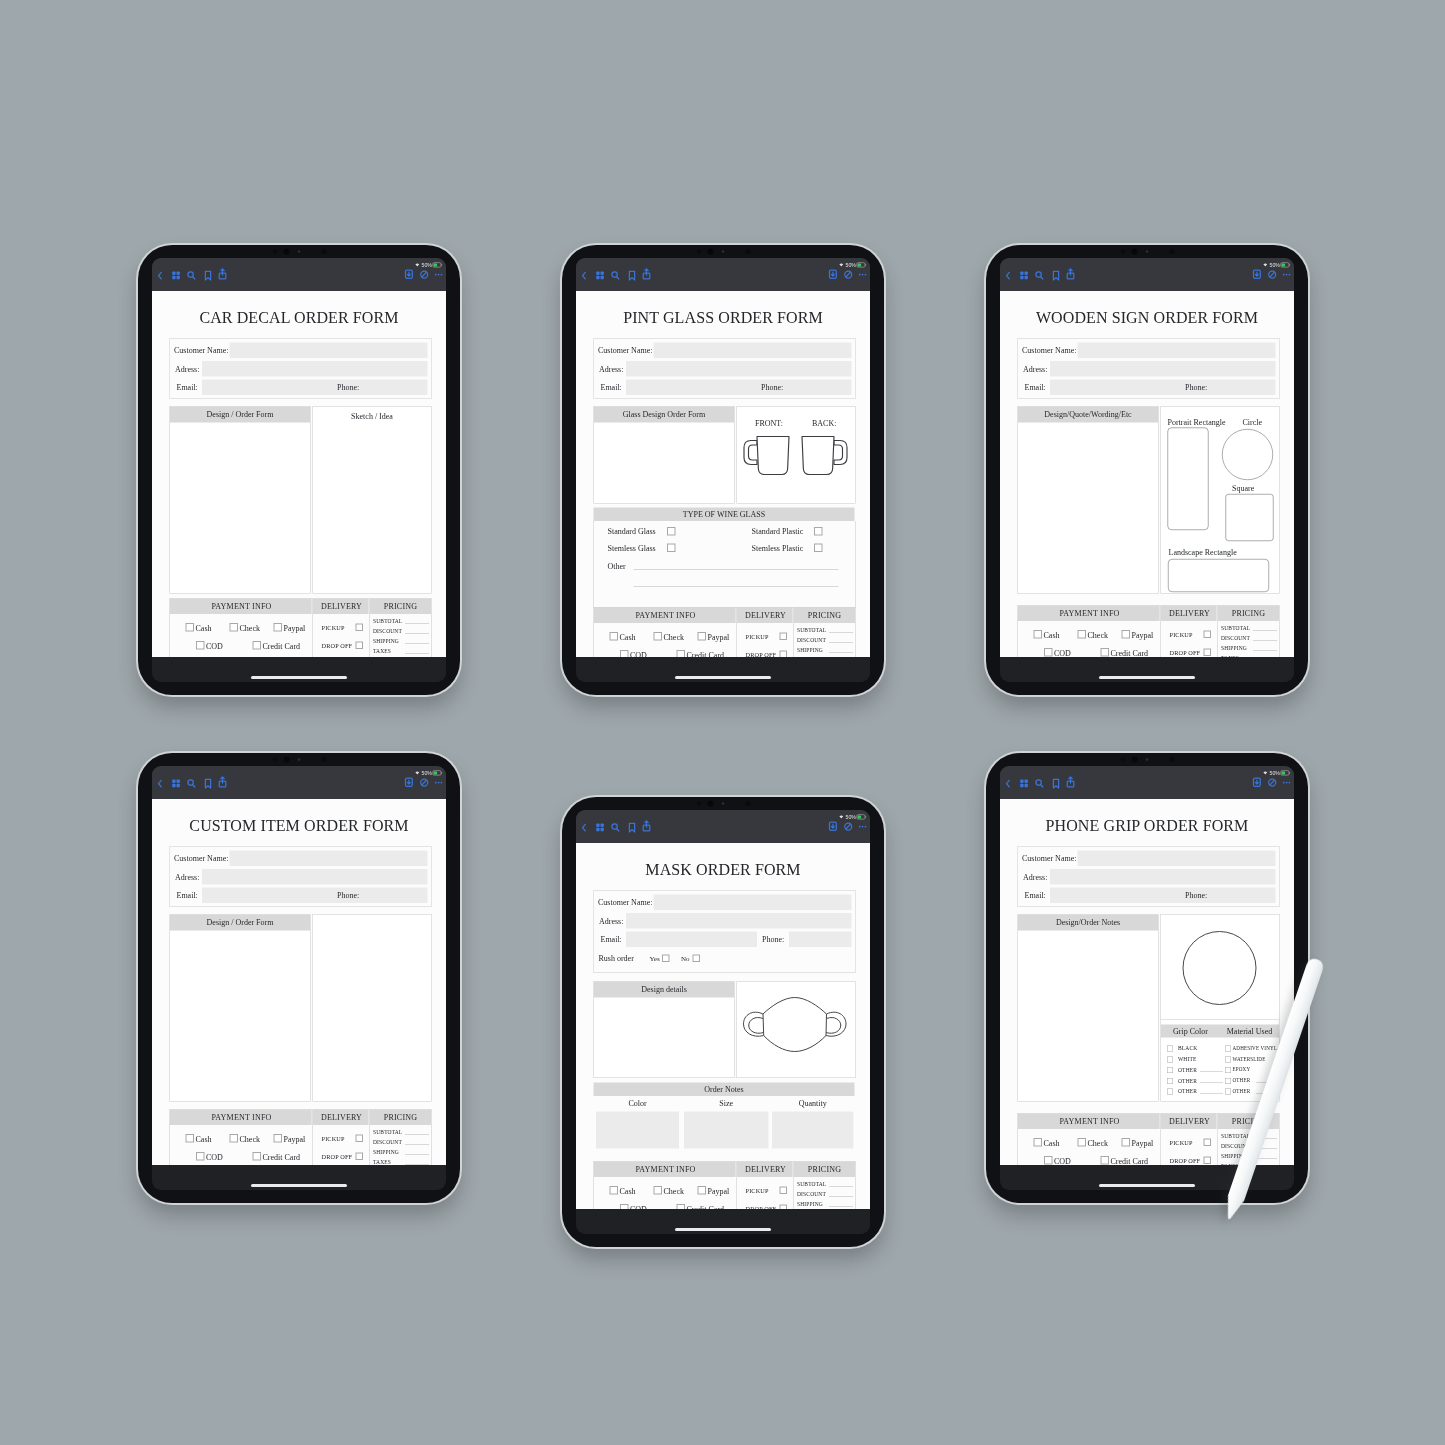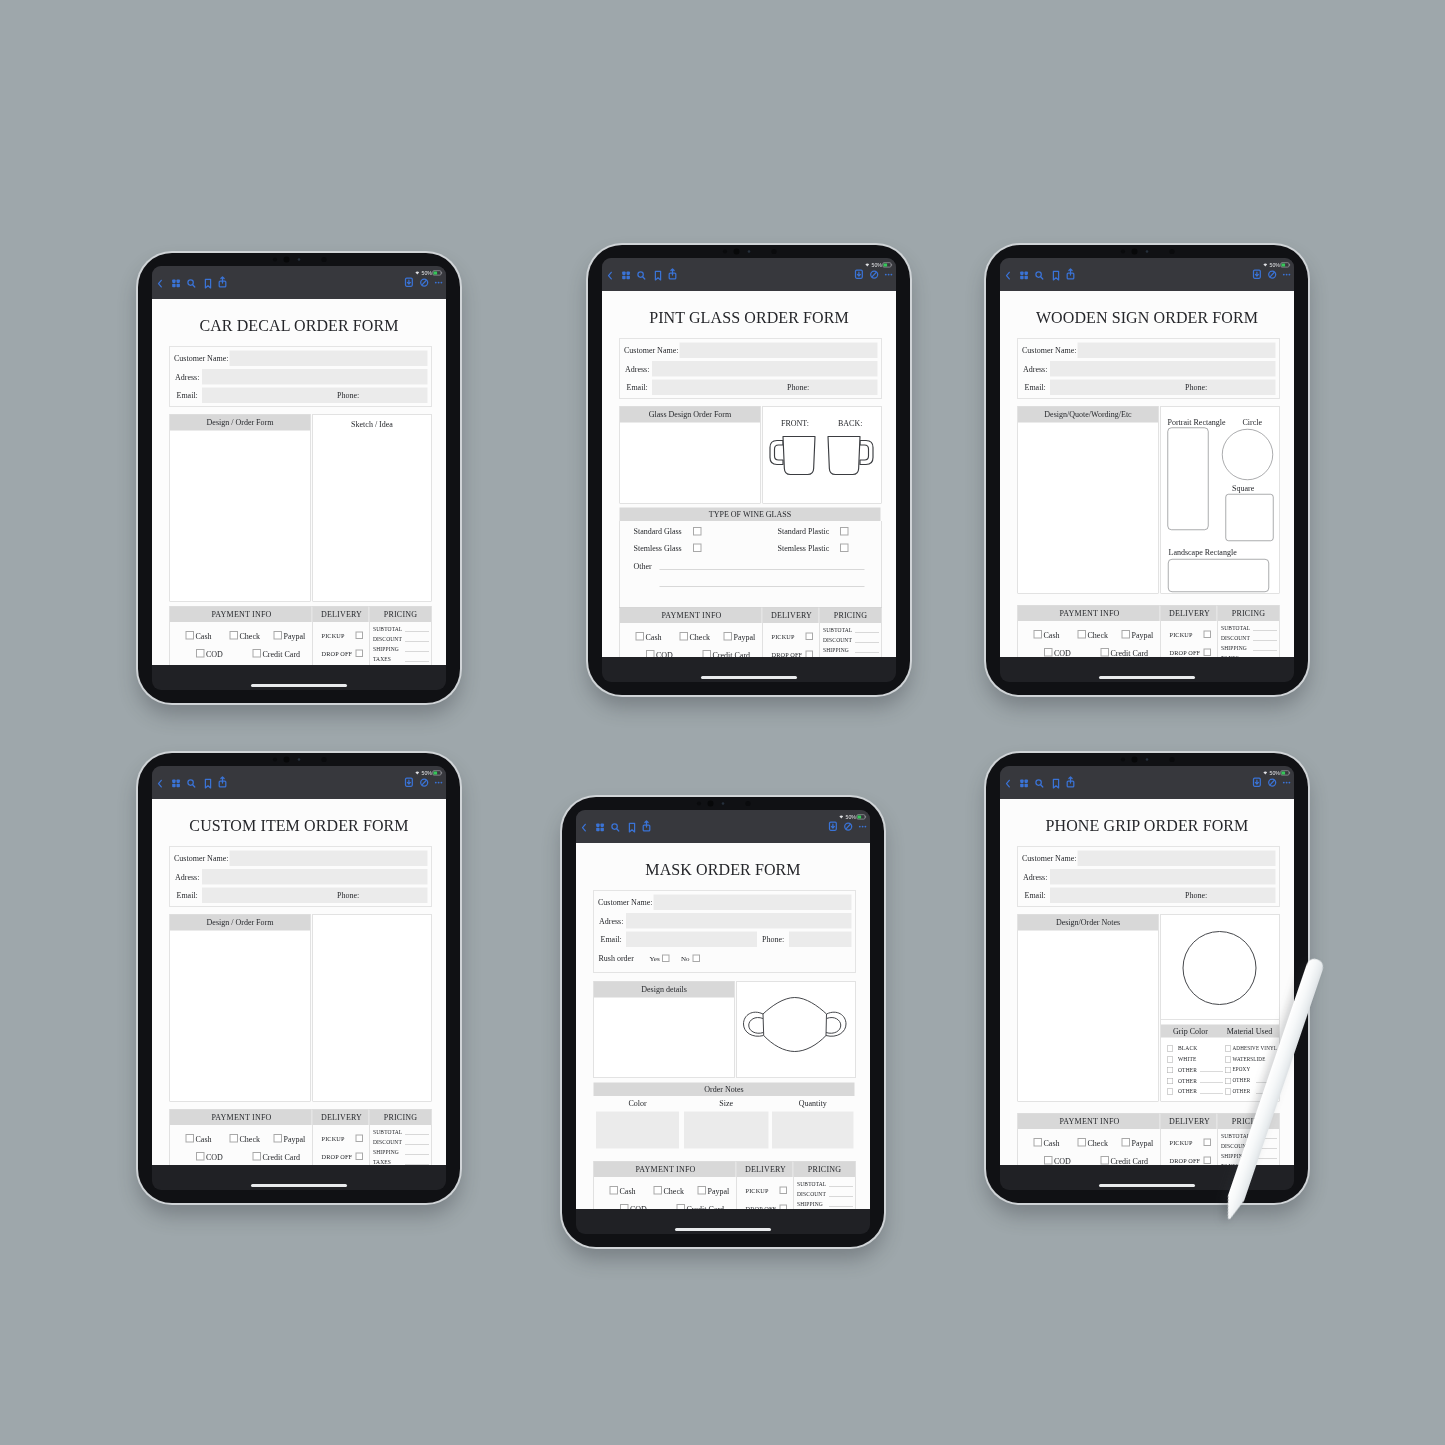--- a/index.html
+++ b/index.html
@@ -20,21 +20,21 @@
 .hd{position:absolute;left:0;top:0;width:100%;height:32px;background:#d8d8d8;text-align:center;
  font-size:16px;line-height:32px}
 .ck{position:absolute;width:17px;height:17px;border:2px solid #a8a8a8;background:#fff;box-sizing:border-box}
 .ck2{position:absolute;width:15px;height:15px;border:2px solid #a8a8a8;background:#fff;box-sizing:border-box}
 .ck3{position:absolute;width:12px;height:12px;border:1.5px solid #a8a8a8;background:#fff;box-sizing:border-box}
 .ln{position:absolute;border-bottom:1.5px solid #b5b5b5}
 .shape{position:absolute;border:1.6px solid #57595d;background:#fff}
 .pt{position:absolute;font-size:11px;letter-spacing:.3px;white-space:nowrap}
 </style></head><body>
 
-<div class="ipad" style="left:138px;top:253px">
+<div class="ipad" style="left:138px;top:245px">
 
 <svg width="322" height="12" viewBox="0 0 322 12" style="position:absolute;left:0;top:0">
 <circle cx="137" cy="6.5" r="2.1" fill="#0a0b0d"></circle>
 <circle cx="148.5" cy="6.5" r="3" fill="#070809"></circle>
 <circle cx="161" cy="6.5" r="1.3" fill="#26303c"></circle>
 <circle cx="186" cy="6.5" r="2.6" fill="#0a0b0d"></circle>
 </svg>
 
 <div class="scr">
 
@@ -126,21 +126,21 @@
 <div class="pt" style="left:406px;top:98px">TAXES</div>
 <div class="ln" style="left:470px;top:98px;width:48px;height:12px"></div>
 </div>
 </div>
 </div>
 
 <div class="home"></div>
 </div>
 </div>
 
-<div class="ipad" style="left:588px;top:245px">
+<div class="ipad" style="left:562px;top:245px">
 
 <svg width="322" height="12" viewBox="0 0 322 12" style="position:absolute;left:0;top:0">
 <circle cx="137" cy="6.5" r="2.1" fill="#0a0b0d"></circle>
 <circle cx="148.5" cy="6.5" r="3" fill="#070809"></circle>
 <circle cx="161" cy="6.5" r="1.3" fill="#26303c"></circle>
 <circle cx="186" cy="6.5" r="2.6" fill="#0a0b0d"></circle>
 </svg>
 
 <div class="scr">
 

